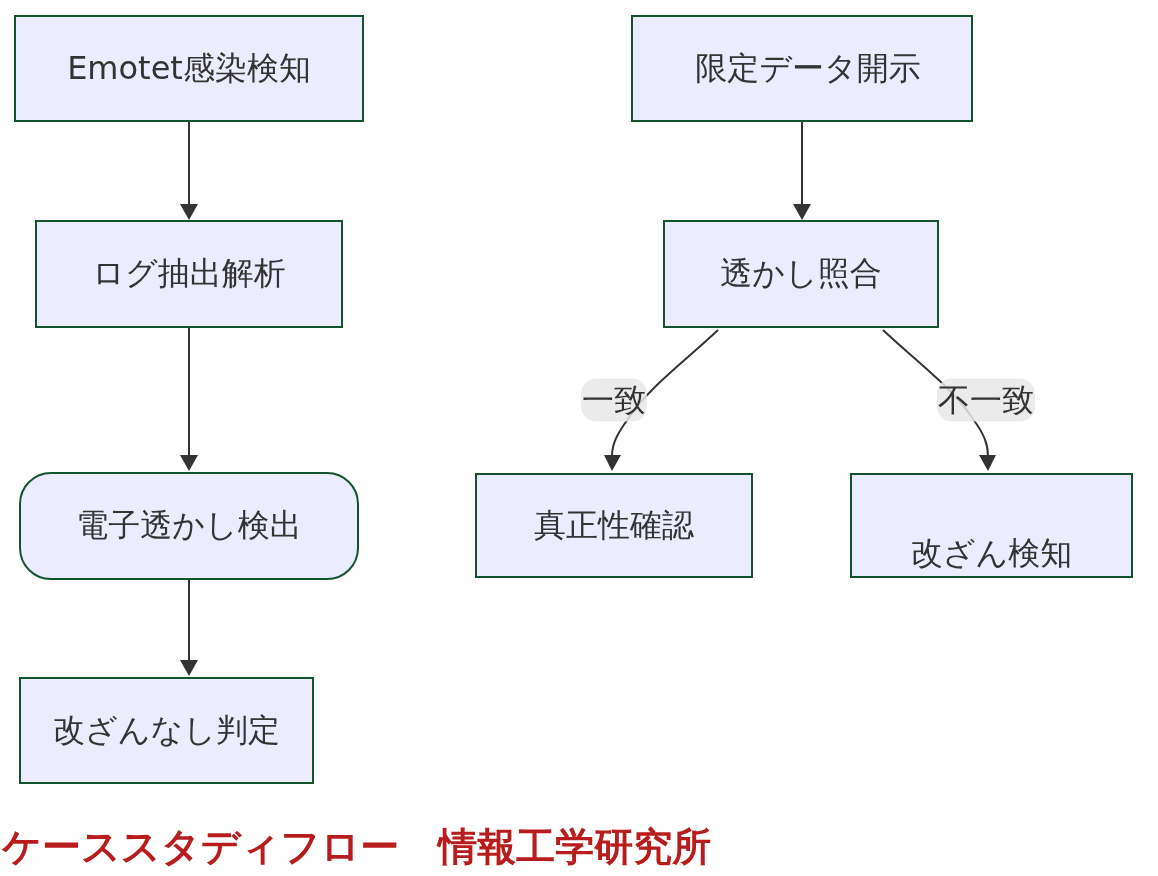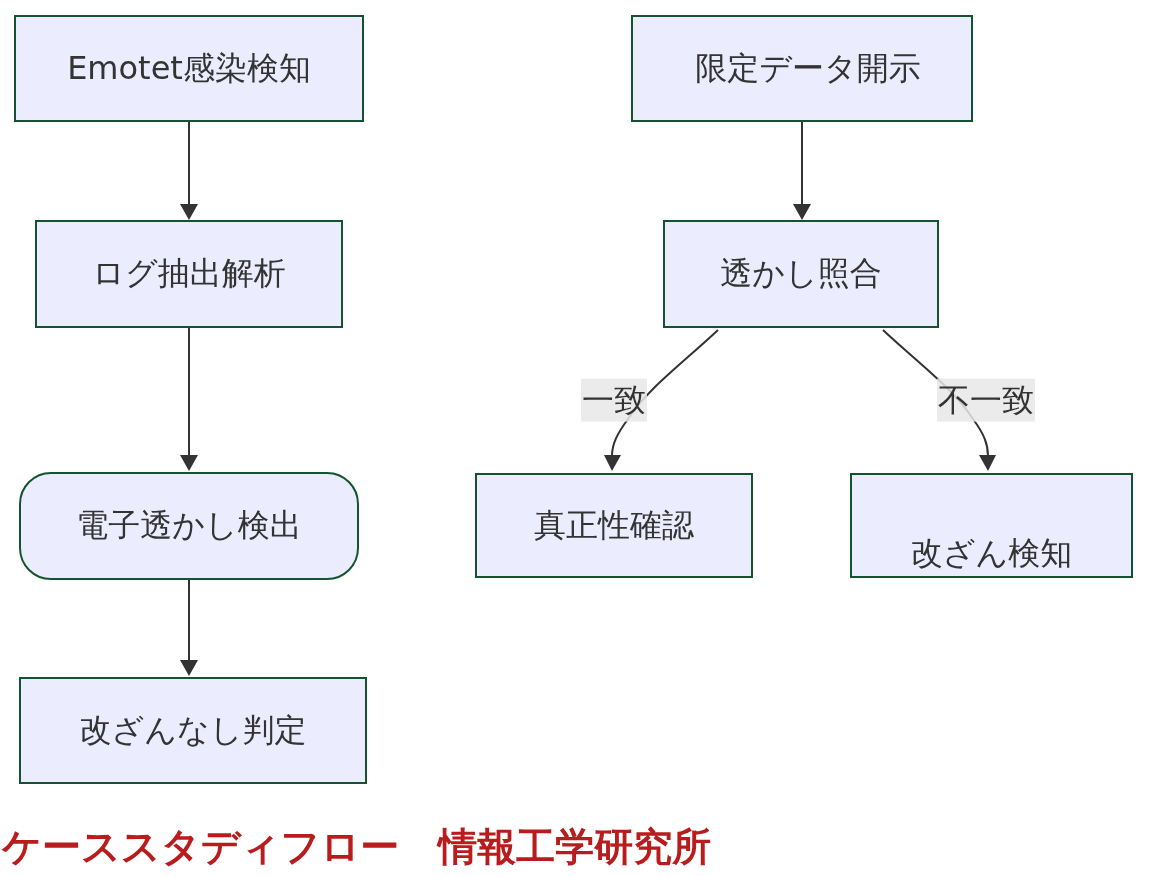--- a/index.html
+++ b/index.html
@@ -39,20 +39,21 @@
   .edge-label {
     position: absolute;
     transform: translate(-50%, -50%);
     background: rgba(232,232,232,0.85);
     color: #333333;
     font-size: 32px;
     line-height: 1.15;
     padding: 3px 1px;
     white-space: nowrap;
     text-align: center;
+    border-radius: 15px;
   }
   .footer-title {
     position: absolute;
     left: 2px;
     top: 820px;
     color: #b91c1c;
     font-size: 39px;
     font-weight: bold;
     white-space: nowrap;
     border-bottom: 2px solid #6d28d9;
@@ -102,21 +103,21 @@
   </div>
 
   <div class="node" style="left:35px; top:220px; width:308px; height:108px;text-align:center;">
     <span>ログ抽出解析</span>
   </div>
 
   <div class="node" style="left:19px; top:472px; width:340px; height:108px;border-radius:32px;">
     <span>電子透かし検出</span>
   </div>
 
-  <div class="node" style="left:19px; top:677px; width:348px; height:107px;">
+  <div class="node" style="left:19px; top:677px; width:295px; height:107px;">
     <span>改ざんなし判定</span>
   </div>
 
   <div class="node" style="left:631px; top:15px; width:342px; height:107px;padding-left:12px;">
     <span>限定データ開示</span>
   </div>
 
   <div class="node" style="left:663px; top:220px; width:276px; height:108px;">
     <span>透かし照合</span>
   </div>

